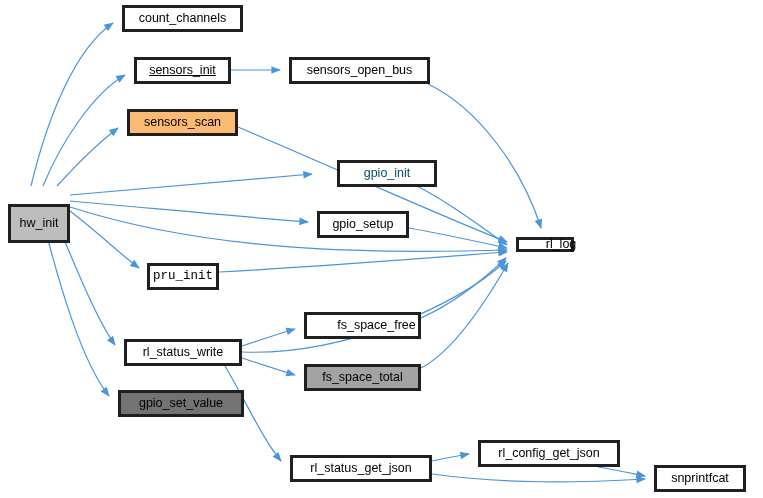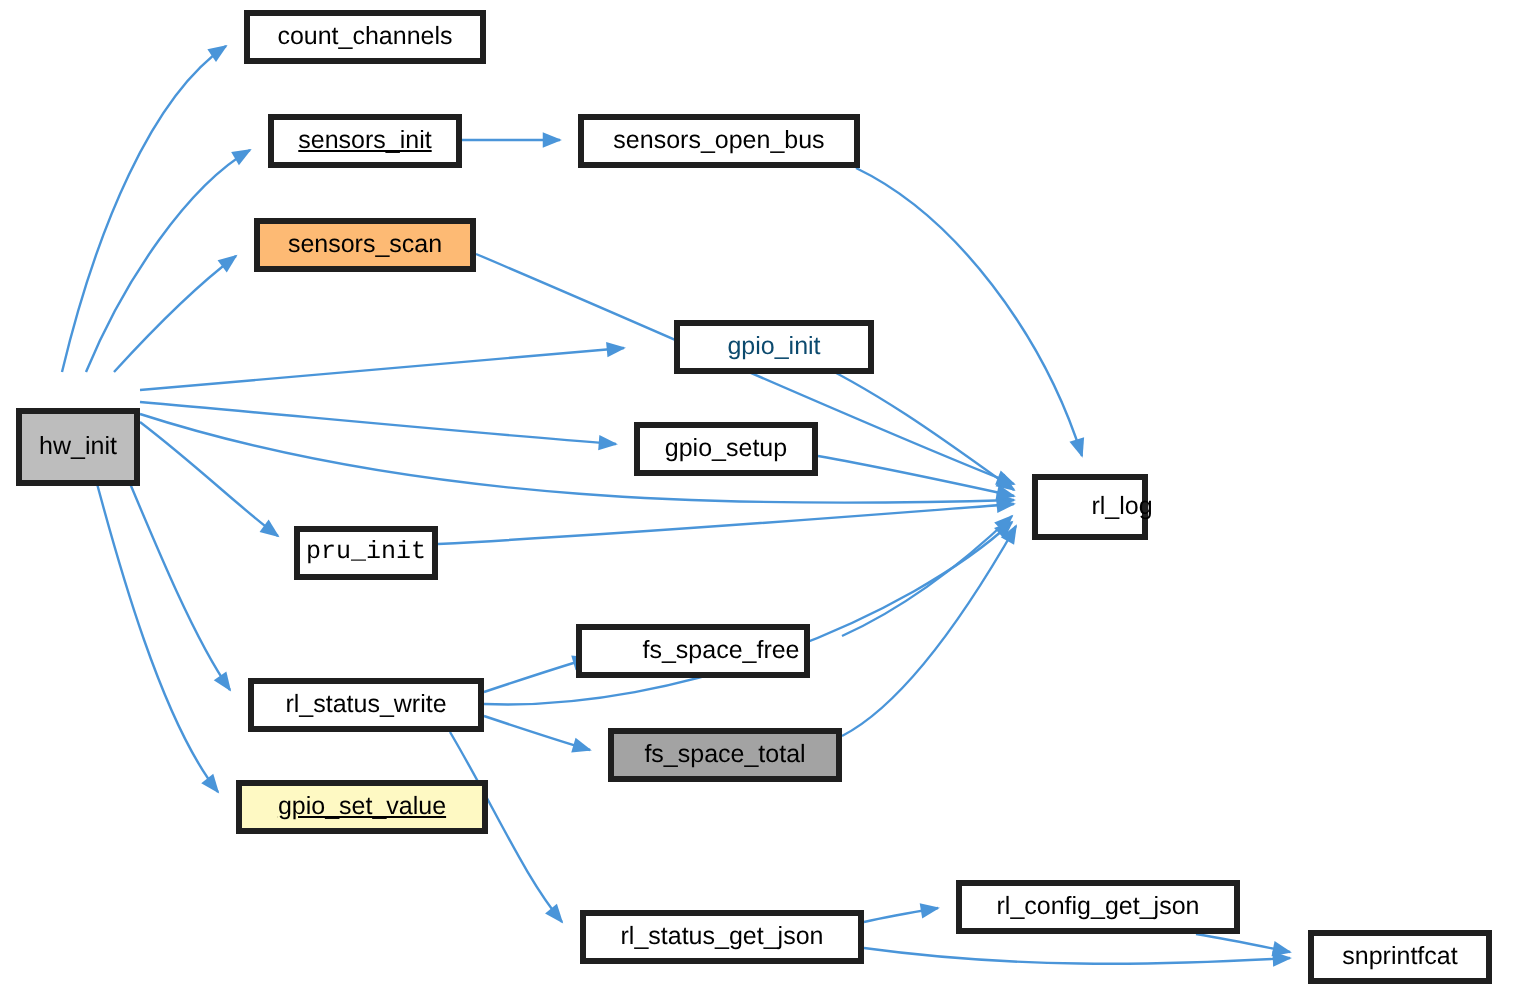--- a/index.html
+++ b/index.html
@@ -84,23 +84,23 @@
       <path d="M 598,467 C 616,470 630,473 645,476" class="edge" stroke="#4a95d9" marker-end="url(#arrow)"></path>
     </svg>
   <div id="node-layer">
       <div class="node highlighted" style="left: 8px; top: 186px; width: 62px; height: 39px; border-color: rgb(31, 31, 31); background: rgb(189, 189, 189); color: rgb(0, 0, 0); margin-top: 18px;">hw_init</div>
       <div class="node" style="left: 122px; top: 5px; width: 121px; height: 27px; border-color: rgb(31, 31, 31); background: rgb(255, 255, 255); color: rgb(0, 0, 0);">count_channels</div>
       <div class="node" style="left: 134px; top: 57px; width: 97px; height: 27px; border-color: rgb(31, 31, 31); background: rgb(255, 255, 255); color: rgb(0, 0, 0); text-decoration: underline;">sensors_init</div>
       <div class="node" style="left: 289px; top: 57px; width: 141px; height: 27px; border-color: rgb(31, 31, 31); background: rgb(255, 255, 255); color: rgb(0, 0, 0);">sensors_open_bus</div>
       <div class="node" style="left: 127px; top: 109px; width: 111px; height: 27px; border-color: rgb(31, 31, 31); background: #fdba74; color: rgb(0, 0, 0);">sensors_scan</div>
       <div class="node" style="left: 337px; top: 160px; width: 100px; height: 27px; border-color: rgb(31, 31, 31); background: rgb(255, 255, 255); color: #0c4a6e;">gpio_init</div>
       <div class="node" style="left: 317px; top: 211px; width: 92px; height: 27px; border-color: rgb(31, 31, 31); background: rgb(255, 255, 255); color: rgb(0, 0, 0);">gpio_setup</div>
-      <div class="node" style="left: 516px; top: 237px; width: 58px; height: 33px; border-color: rgb(31, 31, 31); background: rgb(255, 255, 255); color: rgb(0, 0, 0); padding-left: 32px;">rl_log</div>
+      <div class="node" style="left: 516px; top: 237px; width: 58px; height: 15px; border-color: rgb(31, 31, 31); background: rgb(255, 255, 255); color: rgb(0, 0, 0); padding-left: 32px;">rl_log</div>
       <div class="node" style="left: 147px; top: 263px; width: 72px; height: 27px; border-color: rgb(31, 31, 31); background: rgb(255, 255, 255); color: rgb(0, 0, 0); font-family: Liberation Mono, monospace;">pru_init</div>
-      <div class="node" style="left: 288px; top: 312px; width: 117px; height: 27px; border-color: rgb(31, 31, 31); background: rgb(255, 255, 255); color: rgb(0, 0, 0); padding-left: 28px;">fs_space_free</div>
+      <div class="node" style="left: 304px; top: 312px; width: 117px; height: 27px; border-color: rgb(31, 31, 31); background: rgb(255, 255, 255); color: rgb(0, 0, 0); padding-left: 28px;">fs_space_free</div>
       <div class="node" style="left: 124px; top: 339px; width: 118px; height: 27px; border-color: rgb(31, 31, 31); background: rgb(255, 255, 255); color: rgb(0, 0, 0);">rl_status_write</div>
       <div class="node" style="left: 304px; top: 364px; width: 117px; height: 27px; border-color: rgb(31, 31, 31); background: #a3a3a3; color: rgb(0, 0, 0);">fs_space_total</div>
-      <div class="node" style="left: 118px; top: 390px; width: 126px; height: 27px; border-color: rgb(31, 31, 31); background: #fef9c3; color: rgb(0, 0, 0); text-decoration: underline;">gpio_set_value</div>
+      <div class="node" style="left: 118px; top: 390px; width: 126px; height: 27px; border-color: rgb(31, 31, 31); background: #737373; color: rgb(0, 0, 0);">gpio_set_value</div>
       <div class="node" style="left: 290px; top: 455px; width: 142px; height: 27px; border-color: rgb(31, 31, 31); background: rgb(255, 255, 255); color: rgb(0, 0, 0);">rl_status_get_json</div>
       <div class="node" style="left: 478px; top: 440px; width: 142px; height: 27px; border-color: rgb(31, 31, 31); background: rgb(255, 255, 255); color: rgb(0, 0, 0);">rl_config_get_json</div>
       <div class="node" style="left: 654px; top: 465px; width: 92px; height: 27px; border-color: rgb(31, 31, 31); background: rgb(255, 255, 255); color: rgb(0, 0, 0);">snprintfcat</div>
     </div>
 </div>
 
 </body></html>

